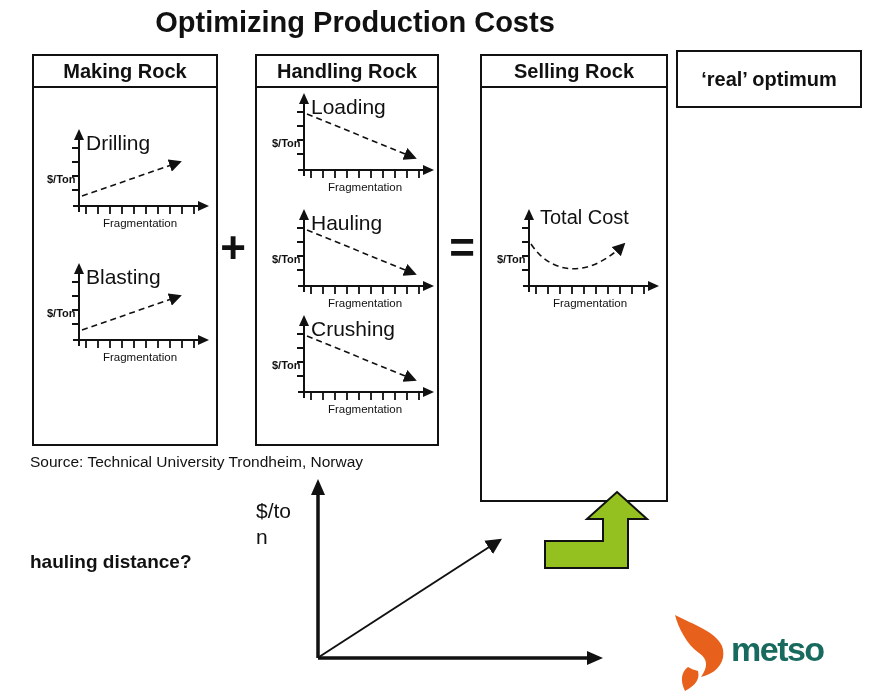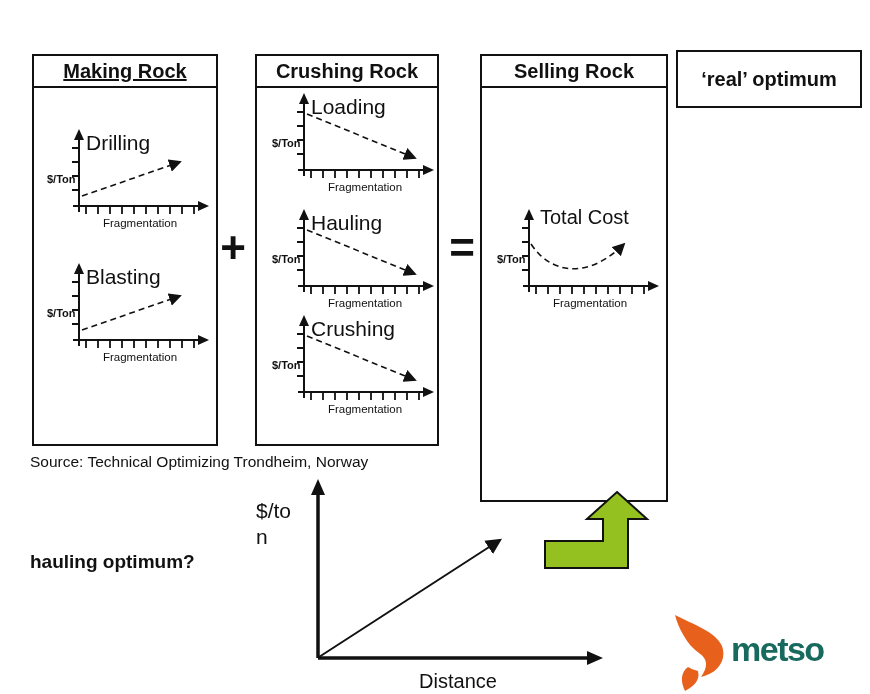--- a/index.html
+++ b/index.html
@@ -43,22 +43,23 @@
 <div id="slide">
 
   <svg width="0" height="0" style="position:absolute" aria-hidden="true">
     <defs>
       <marker id="arr" viewBox="0 0 10 10" refX="8.5" refY="5" markerWidth="8" markerHeight="8" orient="auto">
         <path d="M0,0 L10,5 L0,10 Z" fill="#111"></path>
       </marker>
     </defs>
   </svg>
 
+  <div class="abs" id="main-title">Optimizing Production Costs</div>
 
-  <div class="abs panel" style="left:32px;top:54px;width:186px;height:392px;text-decoration:underline;">
+  <div class="abs panel" style="left:32px;top:54px;width:186px;height:392px;">
     <div class="panel-header">Making Rock</div>
 
     <svg class="mini" style="left:0;top:70px;" width="186" height="112">
       <path class="ax" d="M45,10 V86 M39,80 H168"></path>
       <polygon class="ah" points="45,3 40,14 50,14"></polygon>
       <polygon class="ah" points="175,80 164,75 164,85"></polygon>
       <path class="tick" d="M38,22 H45 M38,36 H45 M38,50 H45 M38,64 H45 M52,80 V88 M64,80 V88 M76,80 V88 M88,80 V88 M100,80 V88 M112,80 V88 M124,80 V88 M136,80 V88 M148,80 V88 M160,80 V88"></path>
       <path class="trend" d="M48,70 L146,36" marker-end="url(#arr)"></path>
       <text class="ctitle" x="52" y="24">Drilling</text>
       <text class="ylab" x="13" y="57">$/Ton</text>
@@ -73,21 +74,21 @@
       <path class="trend" d="M48,70 L146,36" marker-end="url(#arr)"></path>
       <text class="ctitle" x="52" y="24">Blasting</text>
       <text class="ylab" x="13" y="57">$/Ton</text>
       <text class="xlab" x="106" y="101" text-anchor="middle">Fragmentation</text>
     </svg>
   </div>
 
   <div class="abs op" style="left:217px;top:226px;width:32px;text-align:center;">+</div>
 
   <div class="abs panel" style="left:255px;top:54px;width:184px;height:392px;">
-    <div class="panel-header">Crushing Rock</div>
+    <div class="panel-header">Handling Rock</div>
 
     <svg class="mini" style="left:2px;top:34px;" width="182" height="112">
       <path class="ax" d="M45,10 V86 M39,80 H168"></path>
       <polygon class="ah" points="45,3 40,14 50,14"></polygon>
       <polygon class="ah" points="175,80 164,75 164,85"></polygon>
       <path class="tick" d="M38,22 H45 M38,36 H45 M38,50 H45 M38,64 H45 M52,80 V88 M64,80 V88 M76,80 V88 M88,80 V88 M100,80 V88 M112,80 V88 M124,80 V88 M136,80 V88 M148,80 V88 M160,80 V88"></path>
       <path class="trend" d="M48,24 L156,68" marker-end="url(#arr)"></path>
       <text class="ctitle" x="52" y="24">Loading</text>
       <text class="ylab" x="13" y="57">$/Ton</text>
       <text class="xlab" x="106" y="101" text-anchor="middle">Fragmentation</text>
@@ -130,37 +131,36 @@
       <text class="ctitle-lg" x="56" y="18">Total Cost</text>
       <text class="ylab" x="13" y="57">$/Ton</text>
       <text class="xlab" x="106" y="101" text-anchor="middle">Fragmentation</text>
     </svg>
   </div>
 
   <div class="abs" id="real-optimum">
     <span>‘real’ optimum</span>
   </div>
 
-  <div class="abs" id="source-note">Source: Technical Optimizing Trondheim, Norway</div>
+  <div class="abs" id="source-note">Source: Technical University Trondheim, Norway</div>
 
   <div class="abs" id="question">
-    <div>hauling optimum?</div>
+    <div>hauling distance?</div>
   </div>
 
   <svg class="abs" style="left:250px;top:478px;overflow:visible;" width="370" height="200">
     <path d="M68,8 V180 M68,180 H346" stroke="#111" stroke-width="3.5" fill="none"></path>
     <polygon points="68,1 61,17 75,17" fill="#111"></polygon>
     <polygon points="353,180 337,173 337,187" fill="#111"></polygon>
     <path d="M69,179 L250,62" stroke="#111" stroke-width="2" fill="none" marker-end="url(#arr)"></path>
   </svg>
   <div class="abs" id="bottom-ylab">
     <div>$/to</div>
     <div>n</div>
   </div>
-  <div class="abs" id="bottom-xlab">Distance</div>
 
   <svg class="abs" style="left:538px;top:488px;" width="115" height="86">
     <polygon points="79,4 109,31 90,31 90,80 7,80 7,53 65,53 65,31 49,31" fill="#94C11F" stroke="#111" stroke-width="2" stroke-linejoin="miter"></polygon>
   </svg>
 
   <div class="abs" id="logo">
     <svg width="58" height="76" viewBox="0 0 58 76">
       <path d="M7,0 C26,10 47,16 54,31 C59,45 50,58 33,62 C40,52 40,44 31,38 C19,30 10,12 7,0 Z" fill="#E8611C"></path>
       <path d="M30,56 C32,64 28,70 17,76 C12,66 13,57 20,52 C23,54 27,55 30,56 Z" fill="#E8611C"></path>
     </svg>

